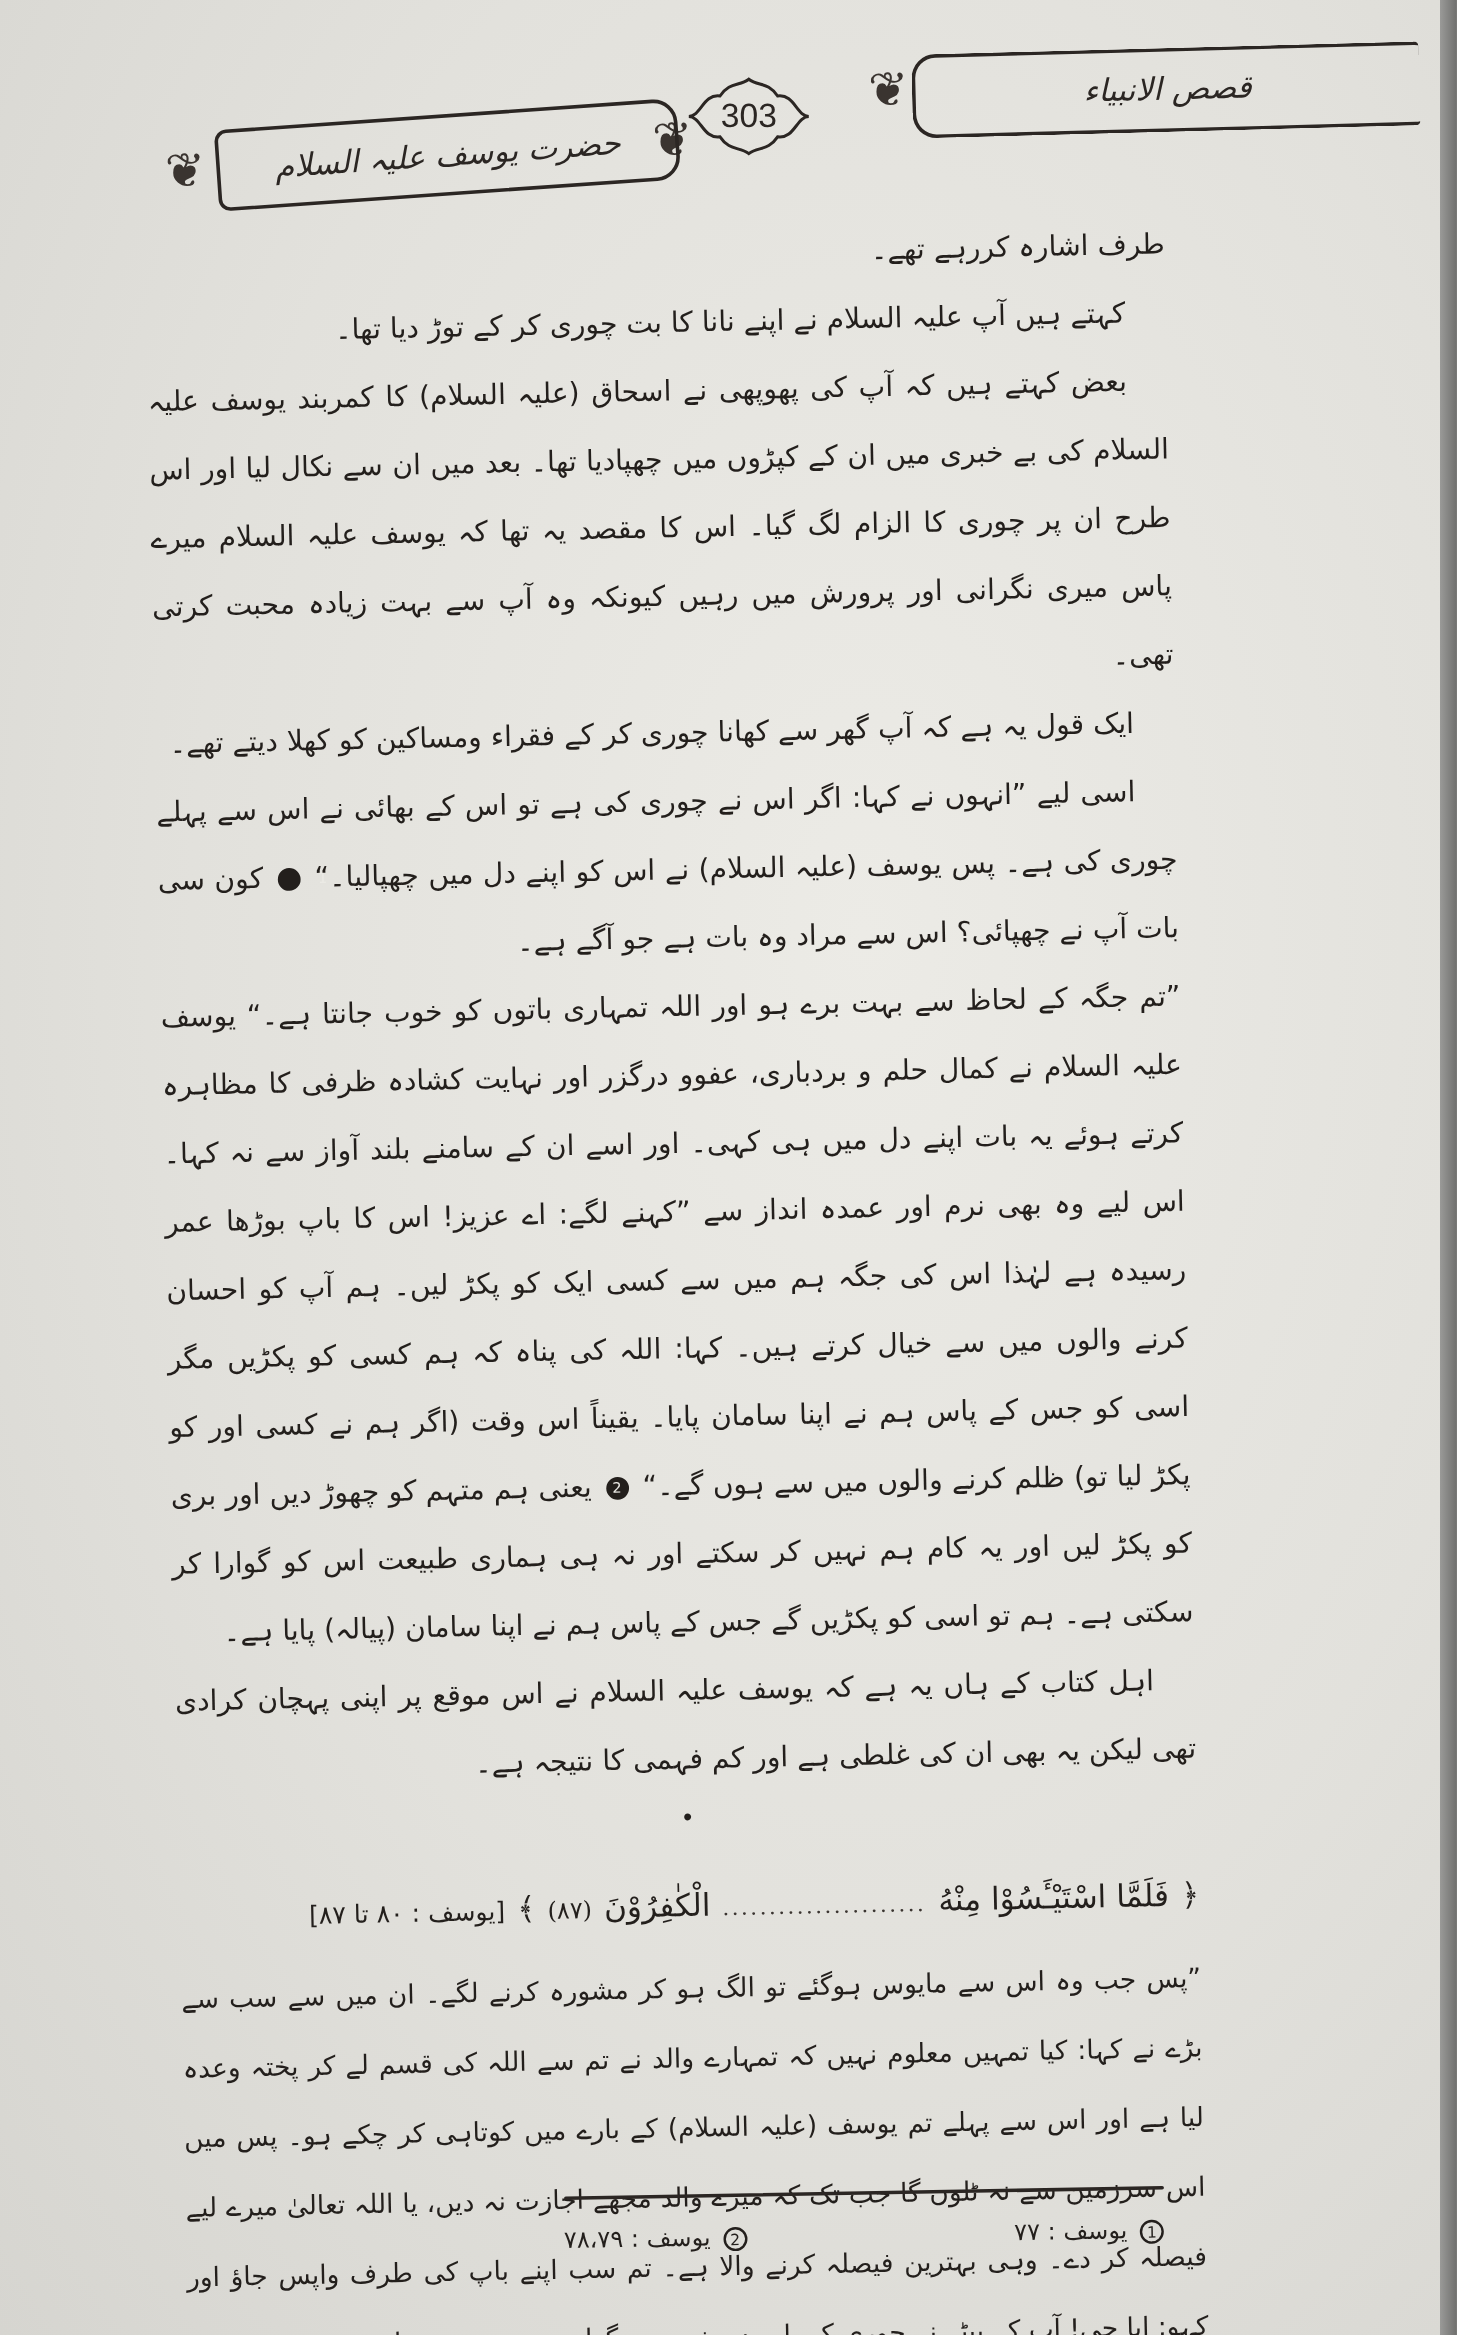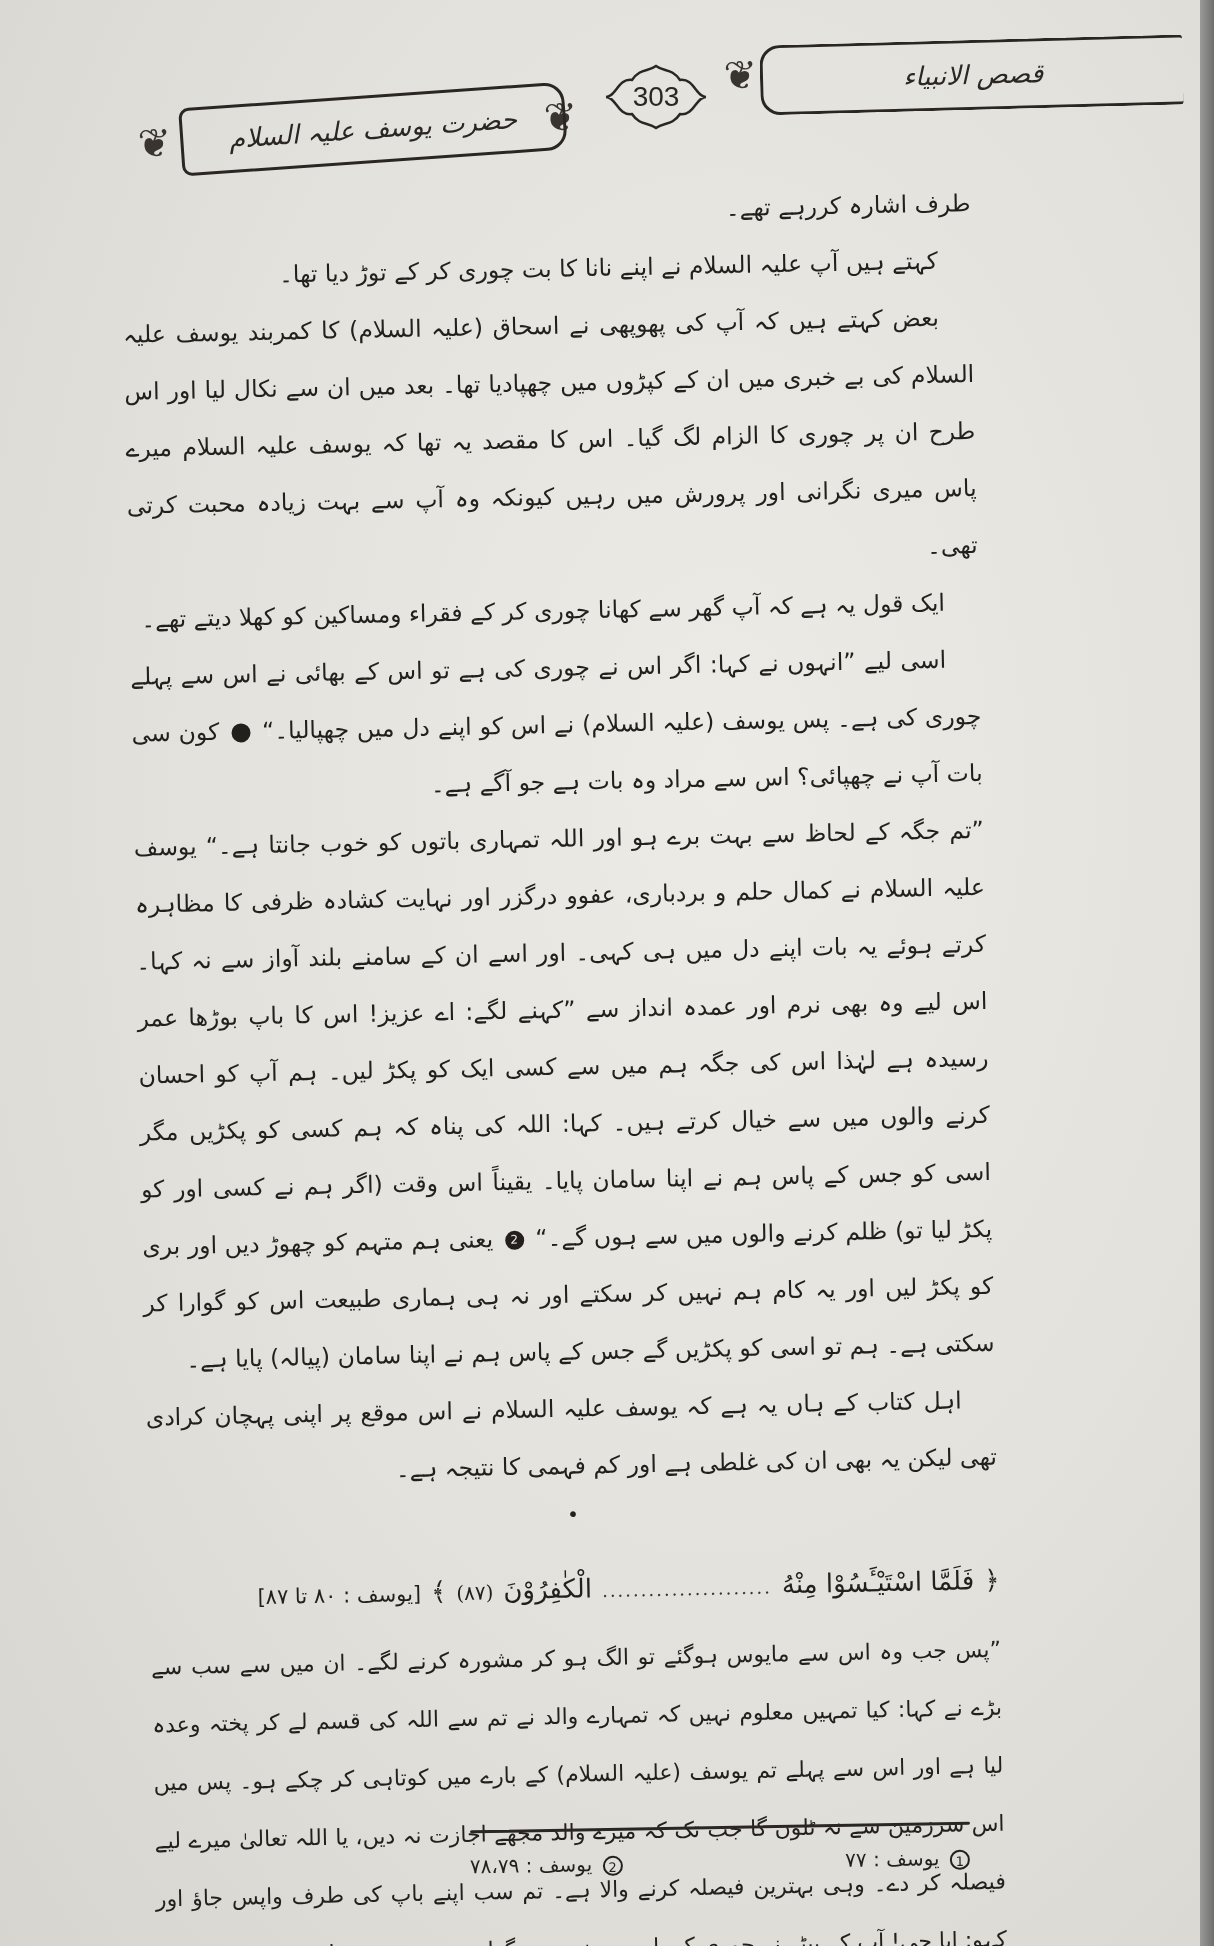--- a/index.html
+++ b/index.html
@@ -33,21 +33,21 @@
     left:760px; top:40px; width:420px; height:64px; transform:rotate(-1.5deg);
     border-radius:20px 4px 4px 20px; border-right:none;
   }
   .banner .title { font-size:26px; font-style:italic; direction:rtl; }
   .flourish {
     position:absolute; width:48px; height:62px;
     display:flex; align-items:center; justify-content:center;
     font-size:40px; color:#3a3430;
   }
   .page-num-badge {
-    position:absolute; left:596px; top:64px; width:120px; height:66px;
+    position:absolute; left:564px; top:64px; width:120px; height:66px;
     display:flex; align-items:center; justify-content:center;
   }
   .page-num-badge svg { position:absolute; left:0; top:0; }
   .page-num-badge span {
     position:relative; font-family:"Liberation Sans", sans-serif; font-size:28px; color:#2b2623;
   }
   .body-text {
     position:absolute; left:120px; top:175px; width:850px;
     direction:rtl; text-align:justify;
     font-family:"DejaVu Sans", sans-serif; font-size:23.5px; line-height:57px;

